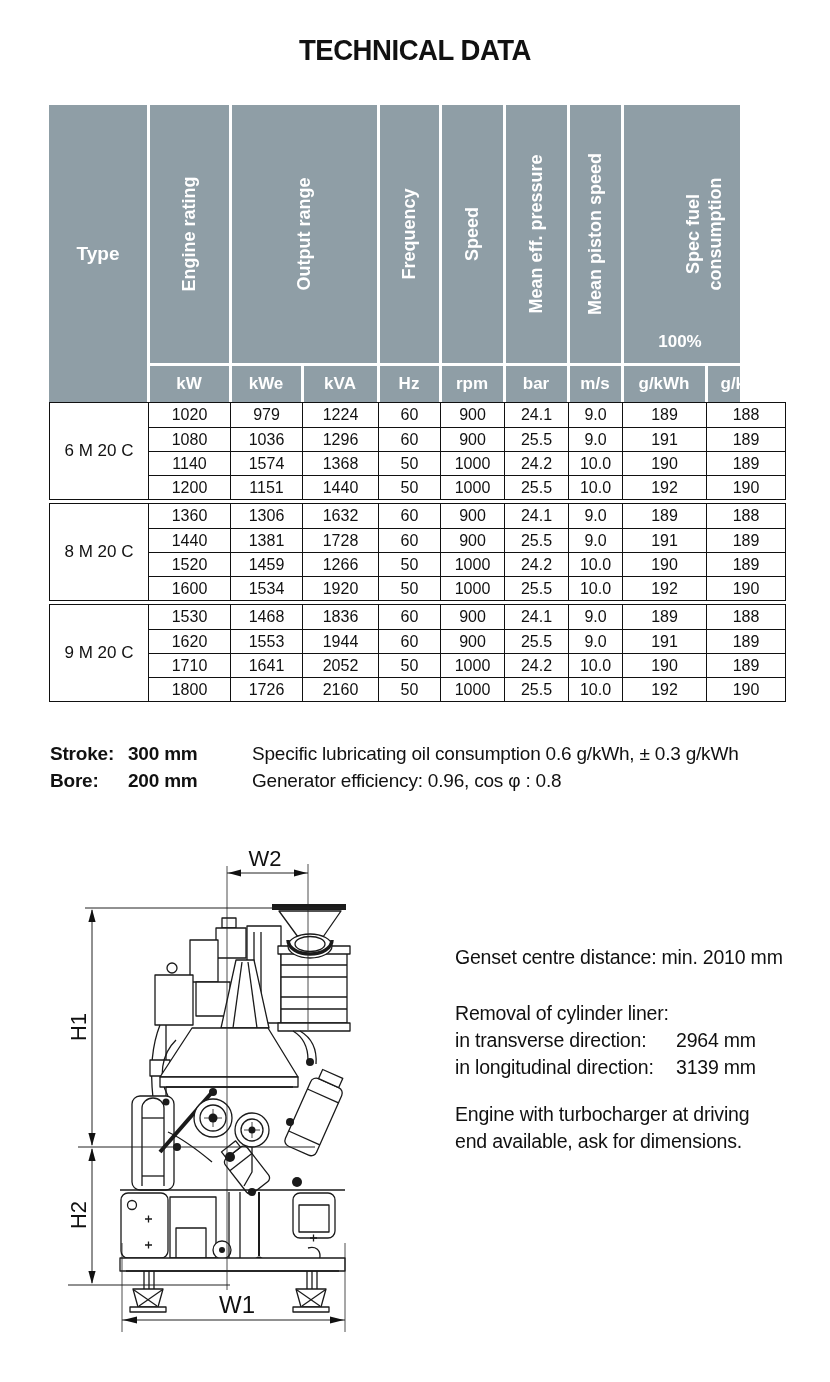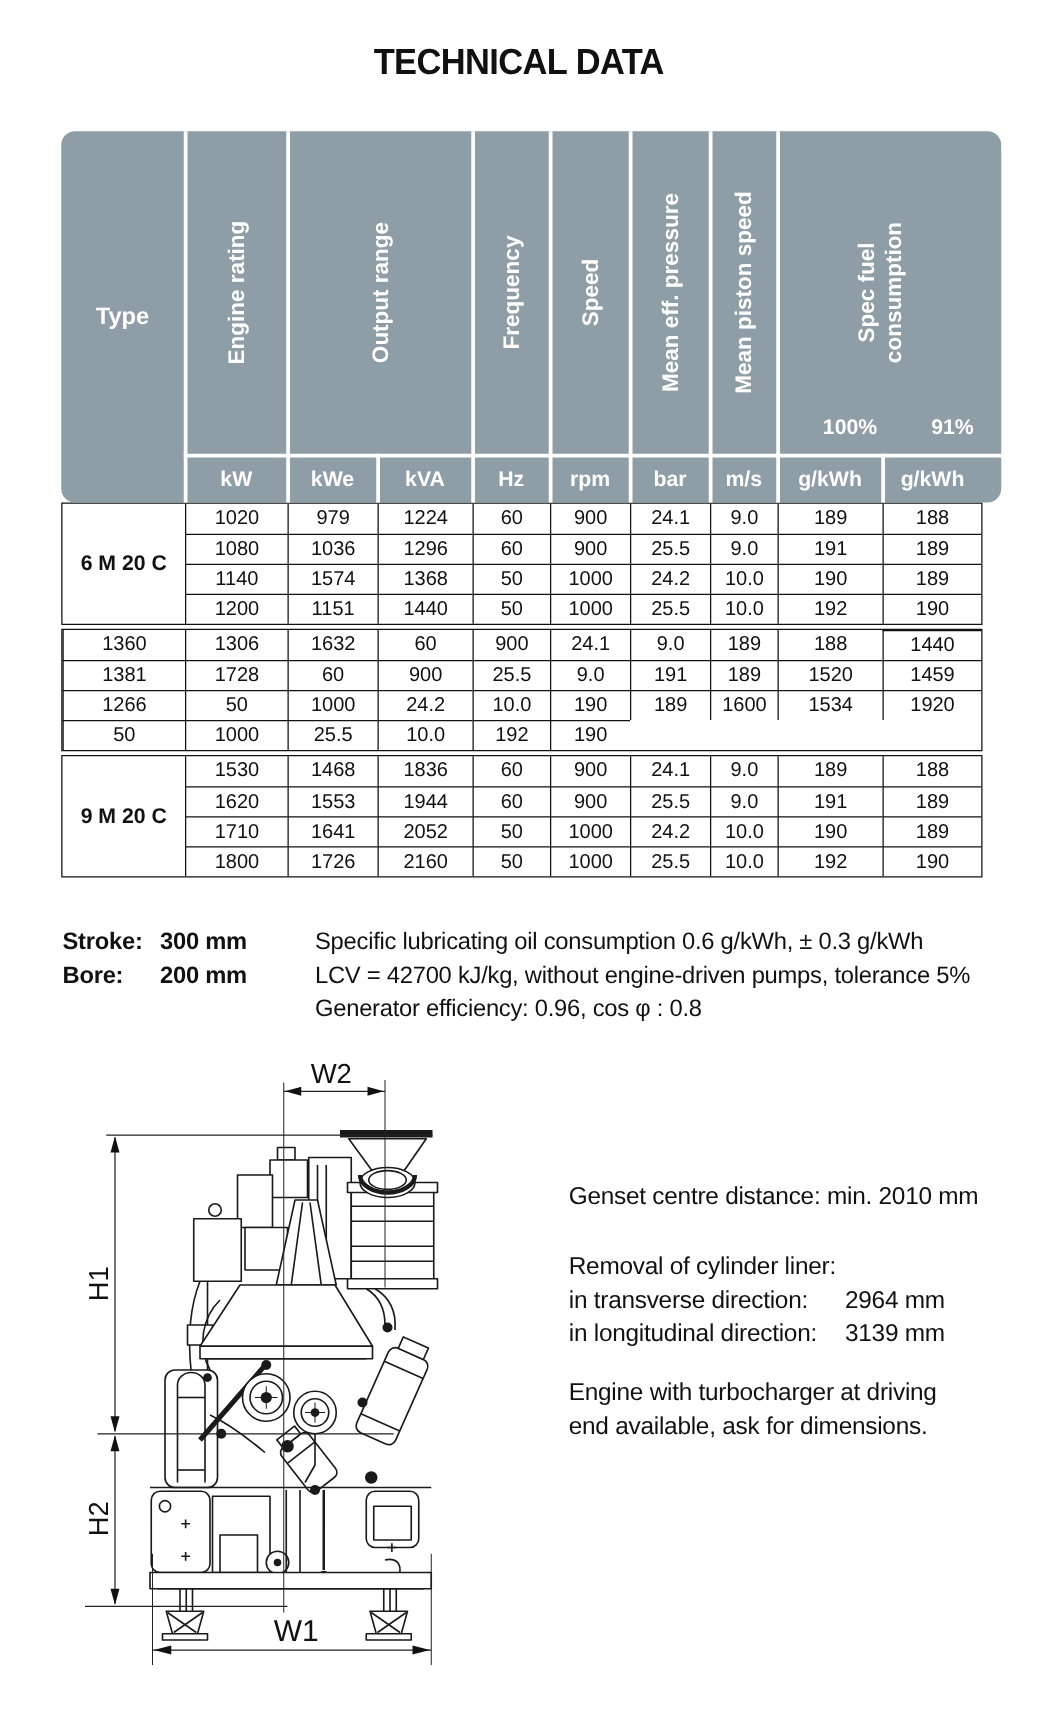--- a/index.html
+++ b/index.html
@@ -6,37 +6,37 @@
   body{width:830px;height:1382px;position:relative;background:#fff;
        font-family:"Liberation Sans","DejaVu Sans",sans-serif;color:#111;overflow:hidden;}
 
   
   .title{position:absolute;left:0;top:34px;width:830px;text-align:center;
          font-size:29px;font-weight:bold;letter-spacing:-0.5px;color:#111;
          transform:scaleX(0.95);}
 
   
   .table-wrap{position:absolute;left:49px;top:105px;width:737px;}
-  .thead{position:relative;width:752px;height:297px;background:#8F9EA6;border-radius:11px;}
+  .thead{position:relative;width:691px;height:297px;background:#8F9EA6;}
   .thead .vsep{position:absolute;width:3px;top:0;bottom:0;background:#fff;}
   .thead .vsep.partial{top:258px;}
   .thead .hsep{position:absolute;left:98px;right:0;top:258px;height:3px;background:#fff;}
   .type-cell{position:absolute;left:0;top:0;width:98px;height:297px;display:flex;
              align-items:center;justify-content:center;color:#fff;font-weight:bold;font-size:19px;}
   .rot{position:absolute;width:240px;line-height:22px;text-align:center;color:#fff;
        font-weight:bold;font-size:18px;transform:rotate(-90deg);}
   .subpct{position:absolute;top:227px;text-align:center;color:#fff;font-weight:bold;font-size:17px;padding-left:16px;}
   .unit{position:absolute;top:260px;height:37px;display:flex;align-items:center;
         justify-content:center;color:#fff;font-weight:bold;font-size:17px;}
 
   .tgroup{display:grid;grid-template-columns:98px 82px 72px 76px 62px 64px 64px 54px 84px 1fr;
           grid-auto-rows:24px;border:1px solid #111;margin-bottom:3px;background:#fff;
           box-sizing:border-box;width:737px;}
   .tgroup .type{grid-row:1 / span 4;display:flex;align-items:center;justify-content:center;
-                font-weight:bold;font-size:17px;}
+                font-weight:normal;font-size:17px;}
   .tgroup .v{display:flex;align-items:center;justify-content:center;font-size:16px;
              border-left:1px solid #111;border-top:1px solid #111;}
   .tgroup .v.r0{border-top:none;}
 
   
   .notes{position:absolute;left:50px;top:740px;font-size:19px;line-height:27px;letter-spacing:-0.2px;}
   .notes-left{position:absolute;left:0;top:0;width:200px;font-weight:bold;}
   .nrow{display:flex;height:27px;}
   .nlabel{width:78px;}
   .notes-right{position:absolute;left:202px;top:0;width:576px;white-space:nowrap;}
@@ -128,20 +128,21 @@
         <div class="v">1151</div>
         <div class="v">1440</div>
         <div class="v">50</div>
         <div class="v">1000</div>
         <div class="v">25.5</div>
         <div class="v">10.0</div>
         <div class="v">192</div>
         <div class="v">190</div>
       </div>
       <div class="tgroup">
+        <div class="cell type">8 M 20 C</div>
         <div class="v r0">1360</div>
         <div class="v r0">1306</div>
         <div class="v r0">1632</div>
         <div class="v r0">60</div>
         <div class="v r0">900</div>
         <div class="v r0">24.1</div>
         <div class="v r0">9.0</div>
         <div class="v r0">189</div>
         <div class="v r0">188</div>
         <div class="v">1440</div>
@@ -220,21 +221,20 @@
       <span class="nlabel">Stroke:</span>
       <span>300 mm</span>
     </div>
     <div class="nrow">
       <span class="nlabel">Bore:</span>
       <span>200 mm</span>
     </div>
   </div>
   <div class="notes-right">
     <div>Specific lubricating oil consumption 0.6 g/kWh, ± 0.3 g/kWh</div>
-    <div>LCV = 42700 kJ/kg, without engine-driven pumps, tolerance 5%</div>
     <div>Generator efficiency: 0.96, cos φ : 0.8</div>
   </div>
 </div>
 
 <svg class="engine" viewBox="60 840 400 542" xmlns="http://www.w3.org/2000/svg">
 
   <g stroke="#1a1a1a" stroke-width="1.3" fill="none" stroke-linejoin="round">
 
     <rect x="222" y="918" width="14" height="10" fill="#fff"></rect>
     <rect x="216" y="928" width="30" height="30" fill="#fff"></rect>

